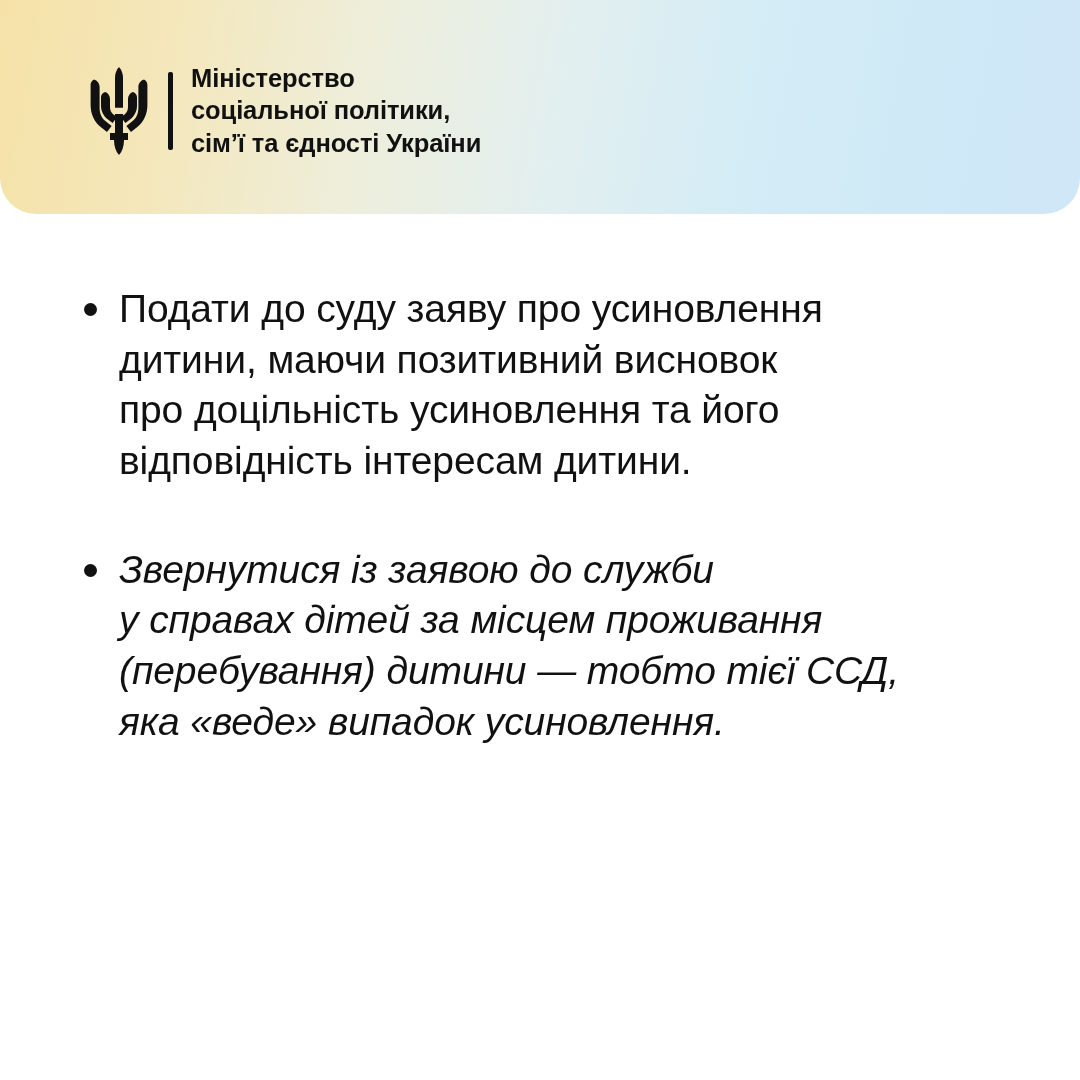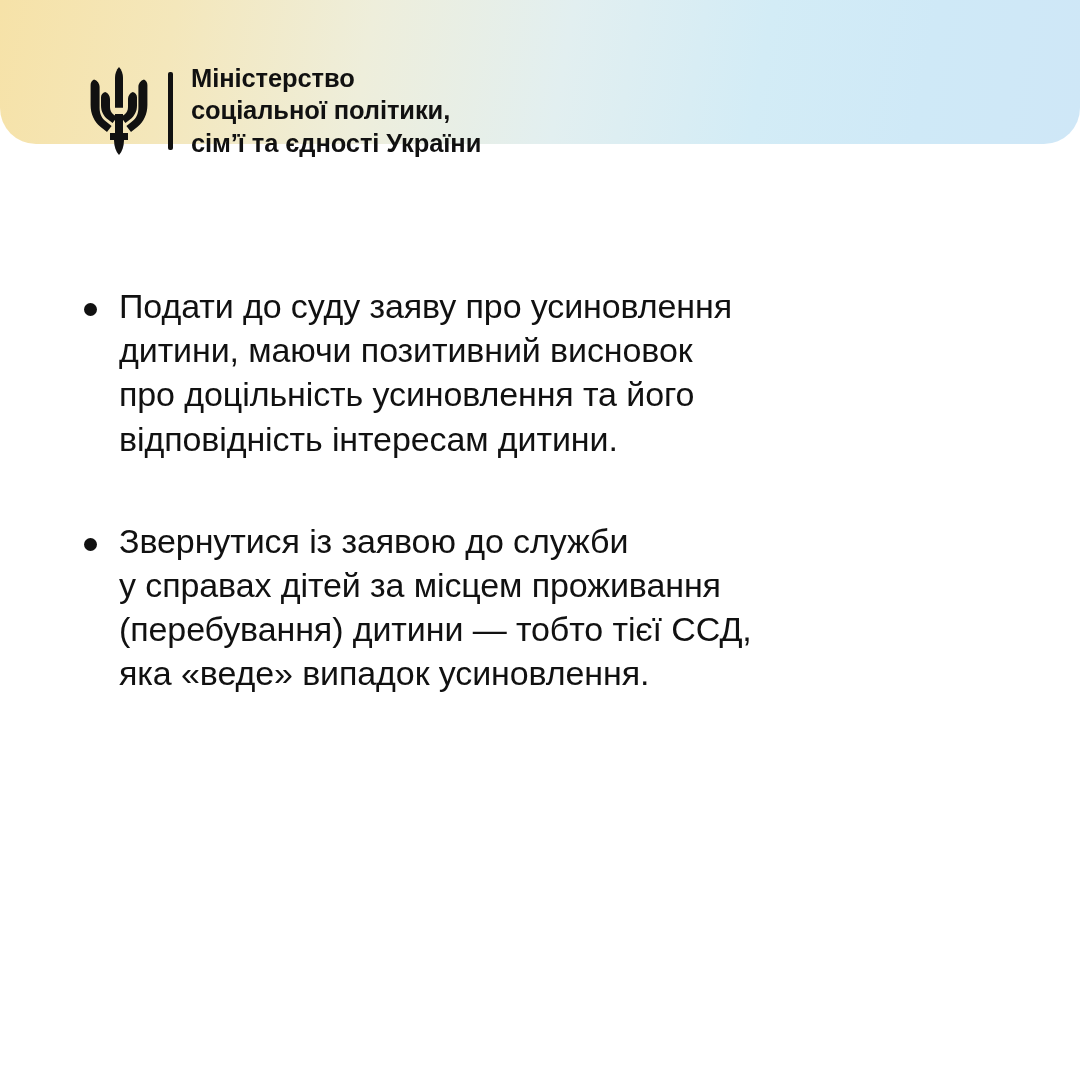--- a/index.html
+++ b/index.html
@@ -21,21 +21,21 @@
     background: #ffffff;
     box-sizing: border-box;
   }
 
   
   .header-band {
     position: absolute;
     top: 0;
     left: 0;
     width: 1080px;
-    height: 144px;
+    height: 214px;
     background: linear-gradient(100deg,
         #f6e2a8 0%,
         #f4e7bb 16%,
         #eeeedb 34%,
         #e2eff0 52%,
         #d3ecf6 70%,
         #cfe9f7 85%,
         #cfe7f7 100%);
     border-bottom-left-radius: 36px;
     border-bottom-right-radius: 36px;
@@ -101,35 +101,36 @@
 
   .bullet-item {
     display: flex;
     align-items: flex-start;
     gap: 22px;
     margin-bottom: 58px;
   }
 
   .bullet-item:last-child {
     margin-bottom: 0;
+    font-style: italic;
   }
 
   .bullet-dot {
     flex: none;
     width: 13px;
     height: 13px;
     border-radius: 50%;
     background: #111111;
     margin-top: 19px;
   }
 
   .bullet-text {
     font-family: "Liberation Sans", sans-serif;
     font-weight: normal;
-    font-size: 34px;
+    font-size: 39px;
     line-height: 1.3;
     color: #111111;
     letter-spacing: -0.1px;
     white-space: pre-line;
   }
 </style>
 </head>
 <body>
 
 <div class="page">

